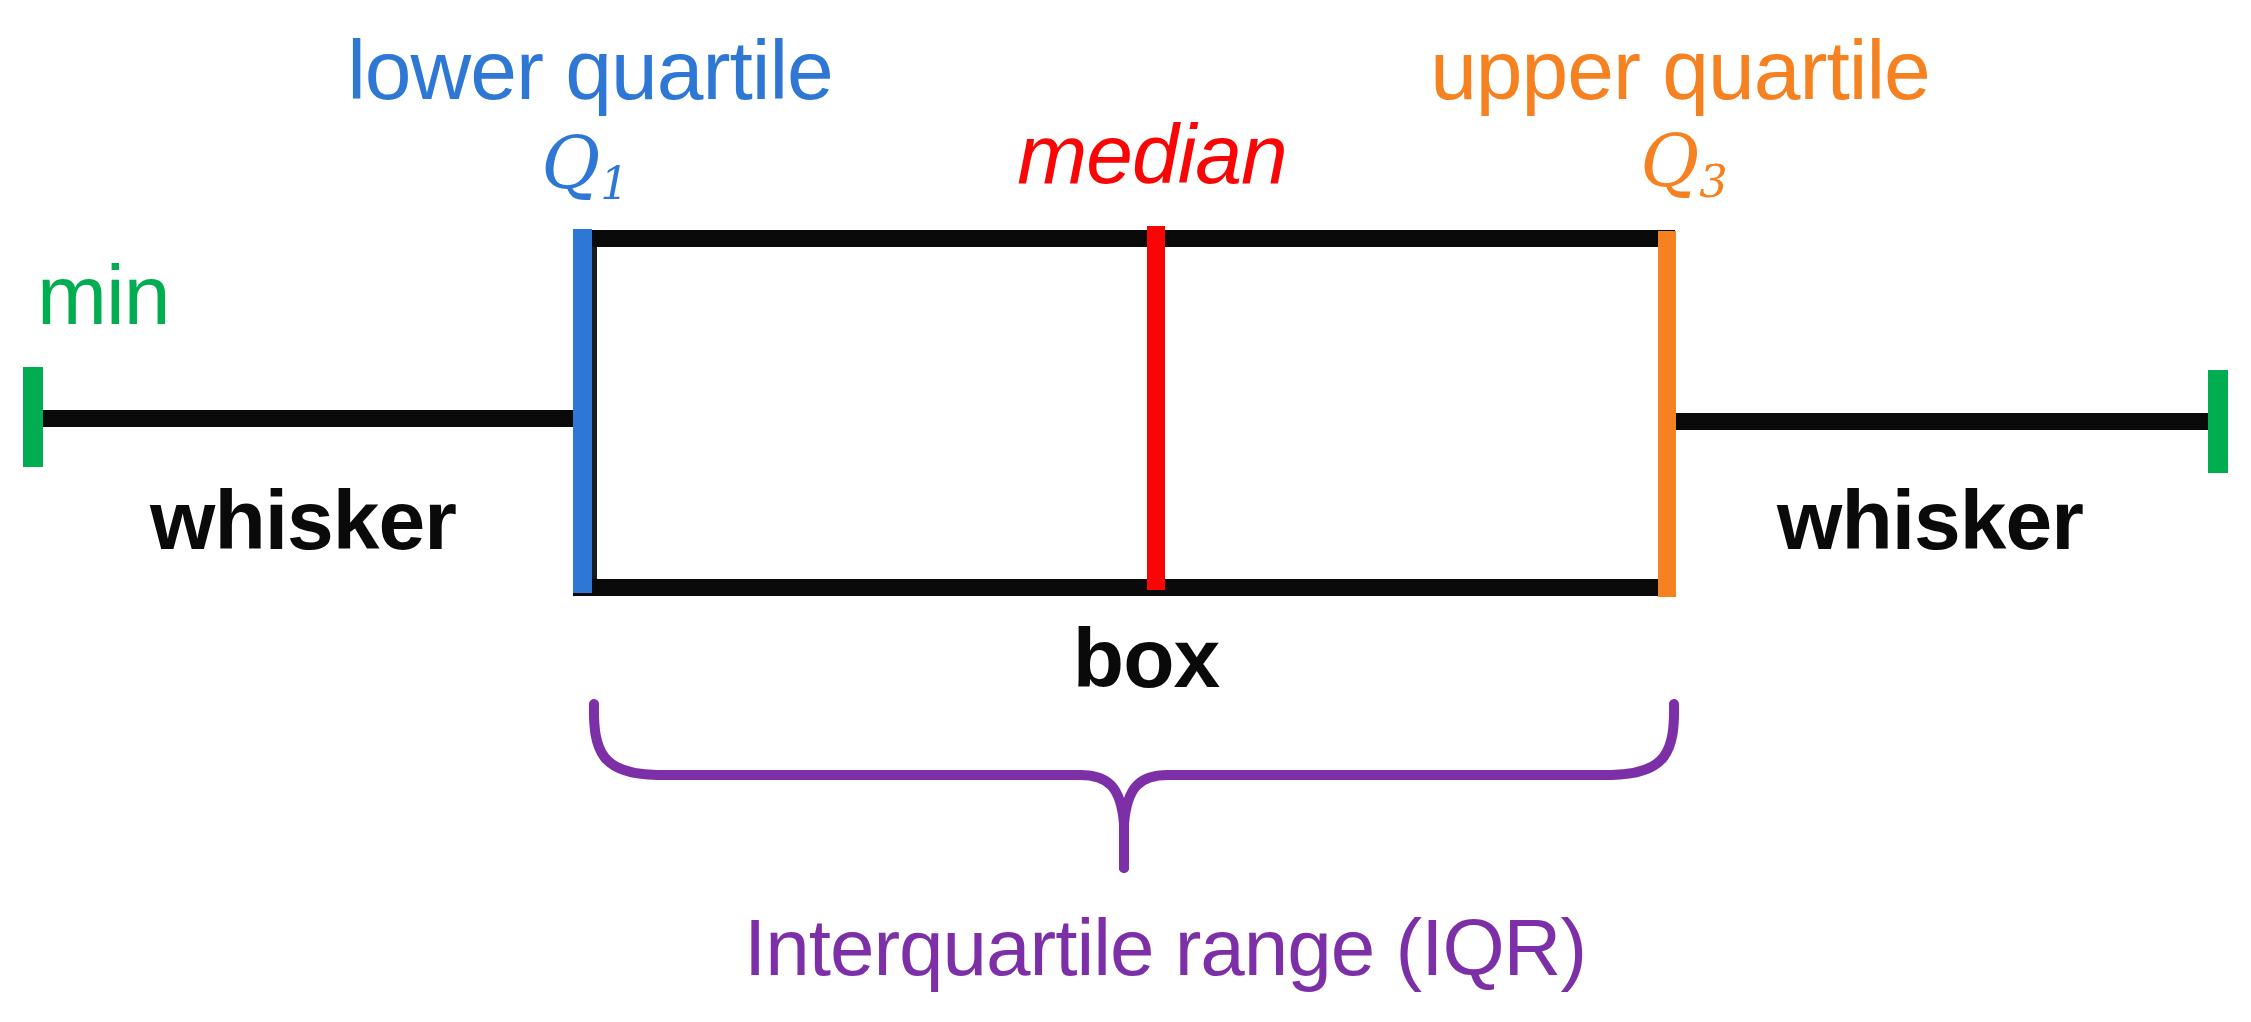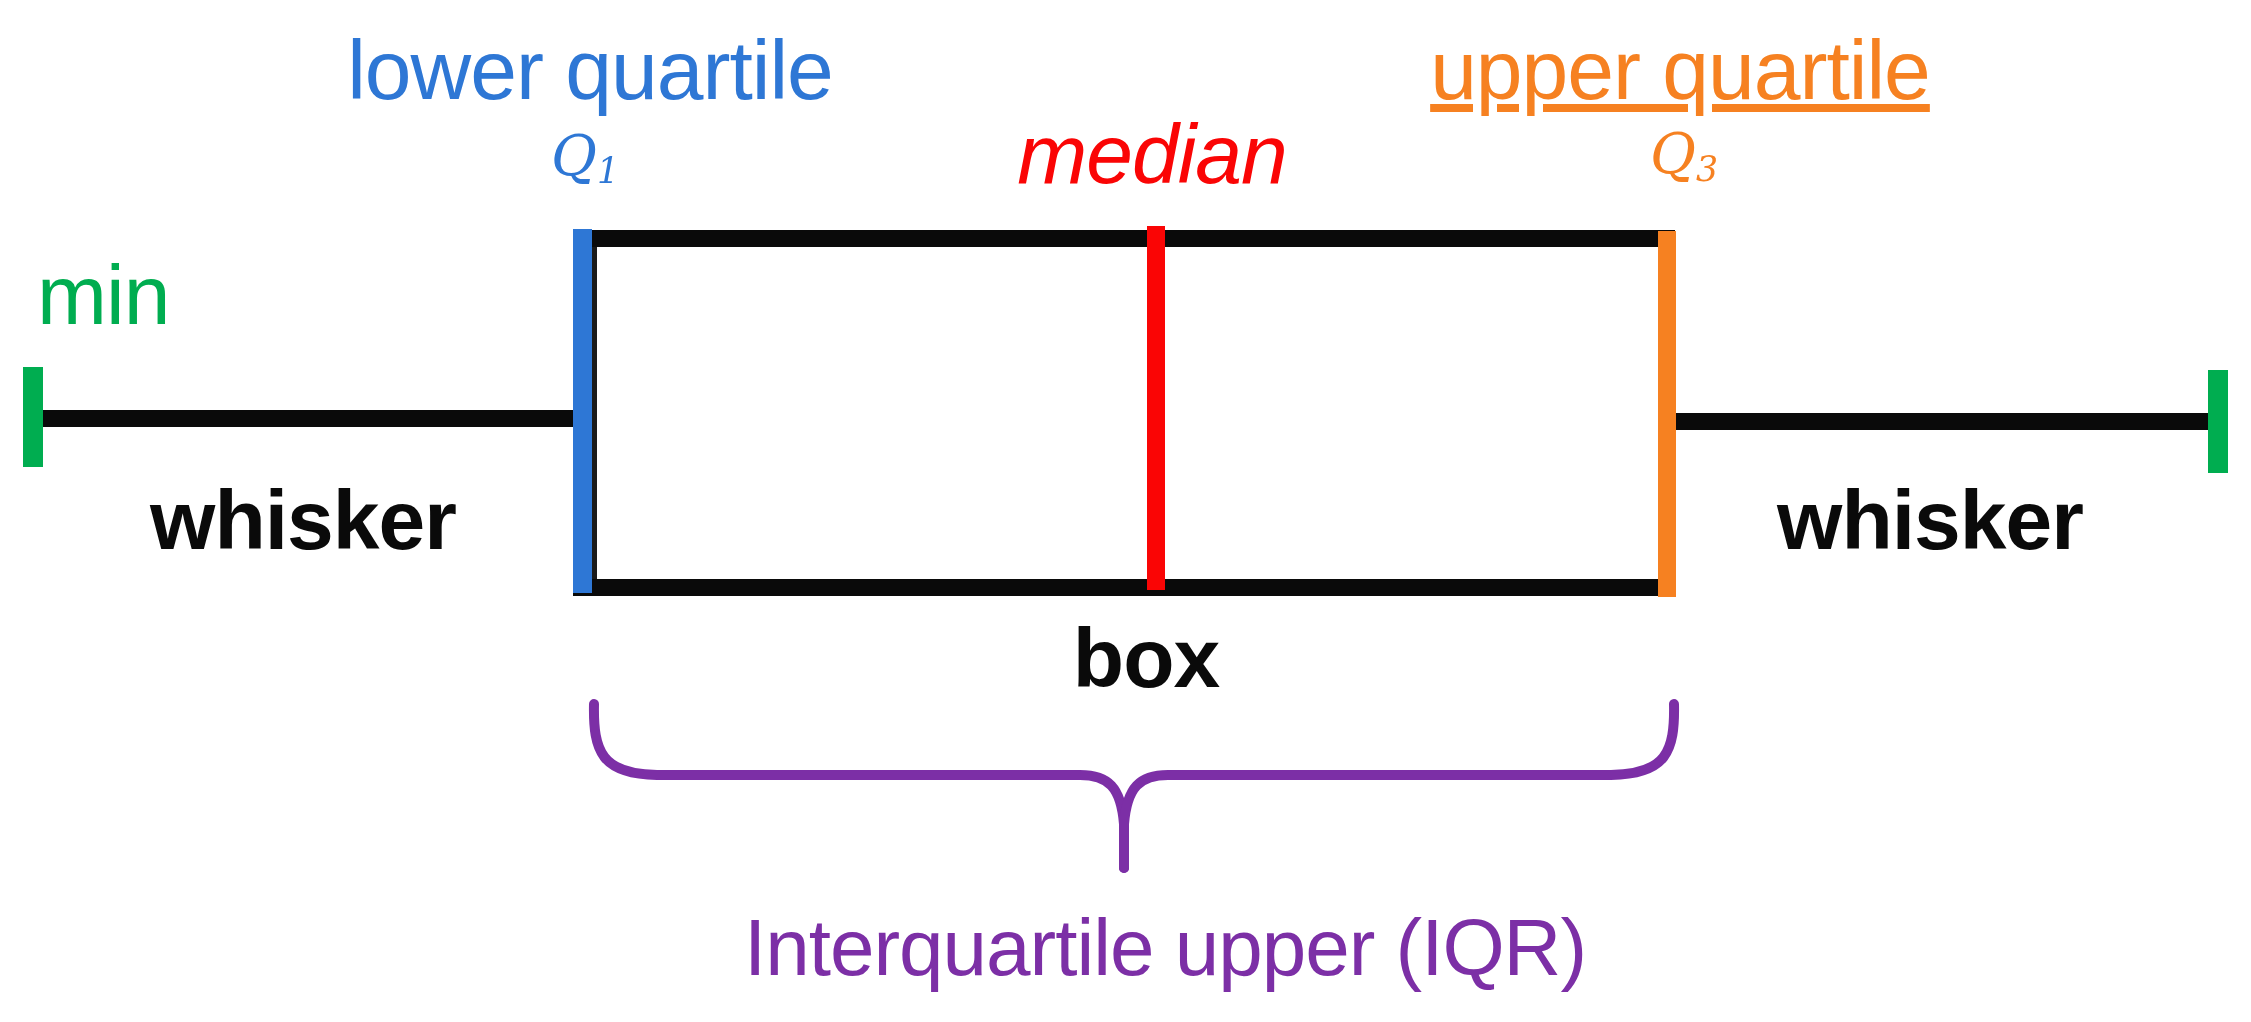--- a/index.html
+++ b/index.html
@@ -29,57 +29,57 @@
   .bar.black {background:var(--c-black,#0a0a0a);}
   .bar.blue  {background:var(--c-blue,#2E77D5);}
   .bar.orange{background:var(--c-orange,#F68121);}
   .bar.red   {background:var(--c-red,#FA0505);}
   .bar.green {background:var(--c-green,#00AD50);}
   .qlabel{
     position:absolute;
     transform:translateX(-50%);
     font-family:"DejaVu Serif", serif;
     font-style:italic;
-    font-size:56px;
+    font-size:72px;
     line-height:1;
     letter-spacing:0;
   }
   .qlabel sub{
     font-size:0.62em;
     vertical-align:-0.22em;
     letter-spacing:0;
   }
   .iqr-text{font-size:80px;letter-spacing:-1px;}
   svg.brace{position:absolute;left:0;top:0;}
 </style>
 </head>
 <body>
 
 <div id="canvas">
 
   <div class="lbl c-blue" style="left:590px;top:28px;">lower quartile</div>
 
-  <div class="lbl c-orange" style="left:1680px;top:28px;text-decoration:underline;">upper quartile</div>
+  <div class="lbl c-orange" style="left:1680px;top:28px;">upper quartile</div>
 
   <div class="lbl c-red" style="left:1152px;top:112px;font-style:italic;">median</div>
 
   <div class="qlabel c-blue" style="left:585px;top:128px;"><span>Q</span><sub>1</sub></div>
 
   <div class="qlabel c-orange" style="left:1684px;top:126px;"><span>Q</span><sub>3</sub></div>
 
   <div class="lbl leftalign c-green" style="left:37px;top:253px;">min</div>
 
 
   <div class="lbl c-black" style="left:303px;top:478px;">whisker</div>
 
   <div class="lbl c-black" style="left:1930px;top:478px;">whisker</div>
 
   <div class="lbl c-black" style="left:1146px;top:616px;">box</div>
 
-  <div class="lbl iqr-text c-purple" style="left:1165px;top:908px;">Interquartile upper (IQR)</div>
+  <div class="lbl iqr-text c-purple" style="left:1165px;top:908px;">Interquartile range (IQR)</div>
 
   <div class="bar green" style="left:23px;top:367px;width:20px;height:100px;"></div>
   <div class="bar green" style="left:2208px;top:370px;width:20px;height:103px;"></div>
 
   <div class="bar black" style="left:43px;top:410px;width:530px;height:17px;"></div>
   <div class="bar black" style="left:1675px;top:413px;width:533px;height:17px;"></div>
 
   <div class="bar black" style="left:573px;top:230px;width:1102px;height:17px;"></div>
   <div class="bar black" style="left:573px;top:579px;width:1102px;height:17px;"></div>
 

